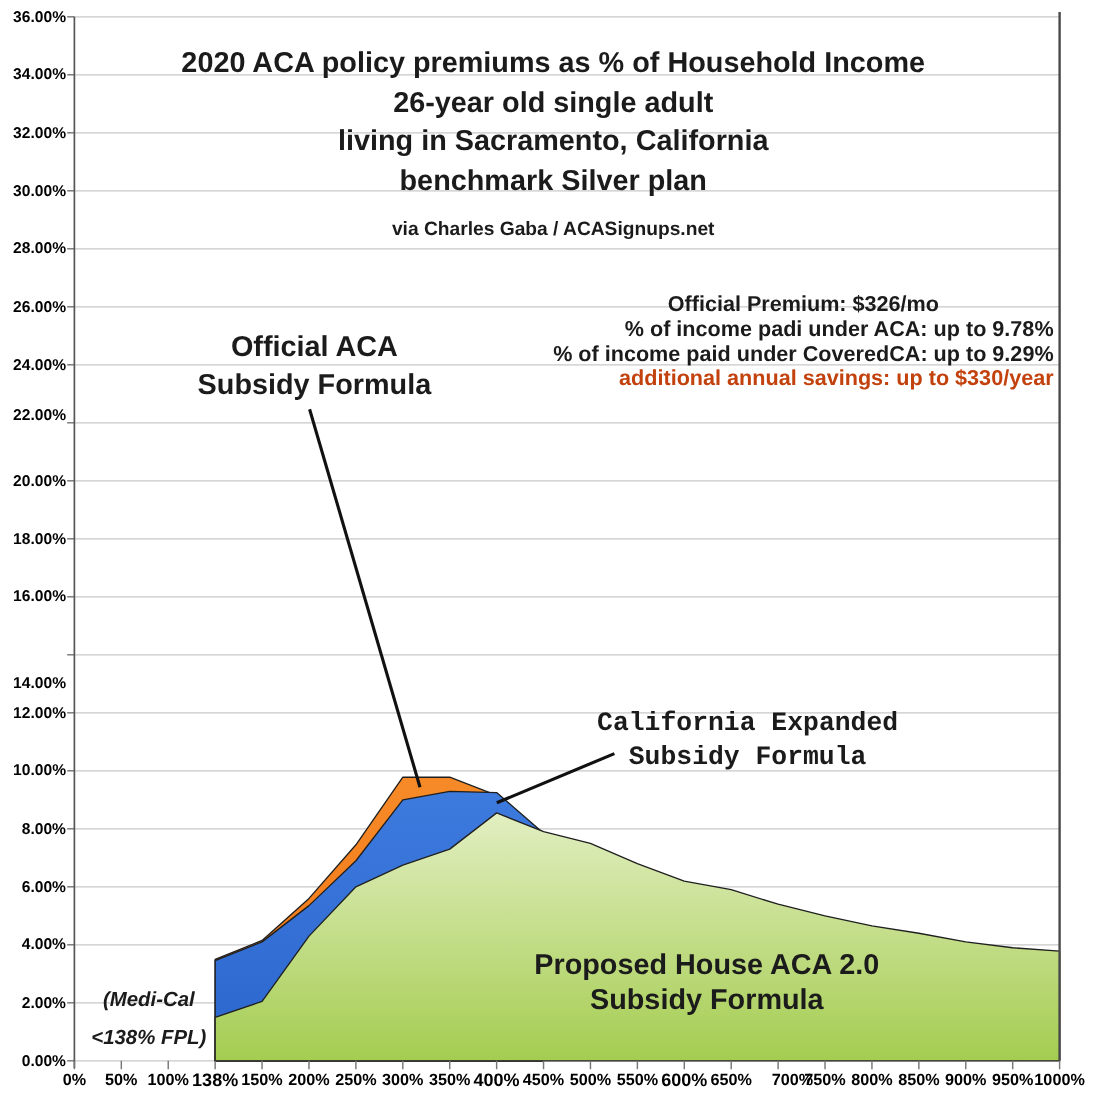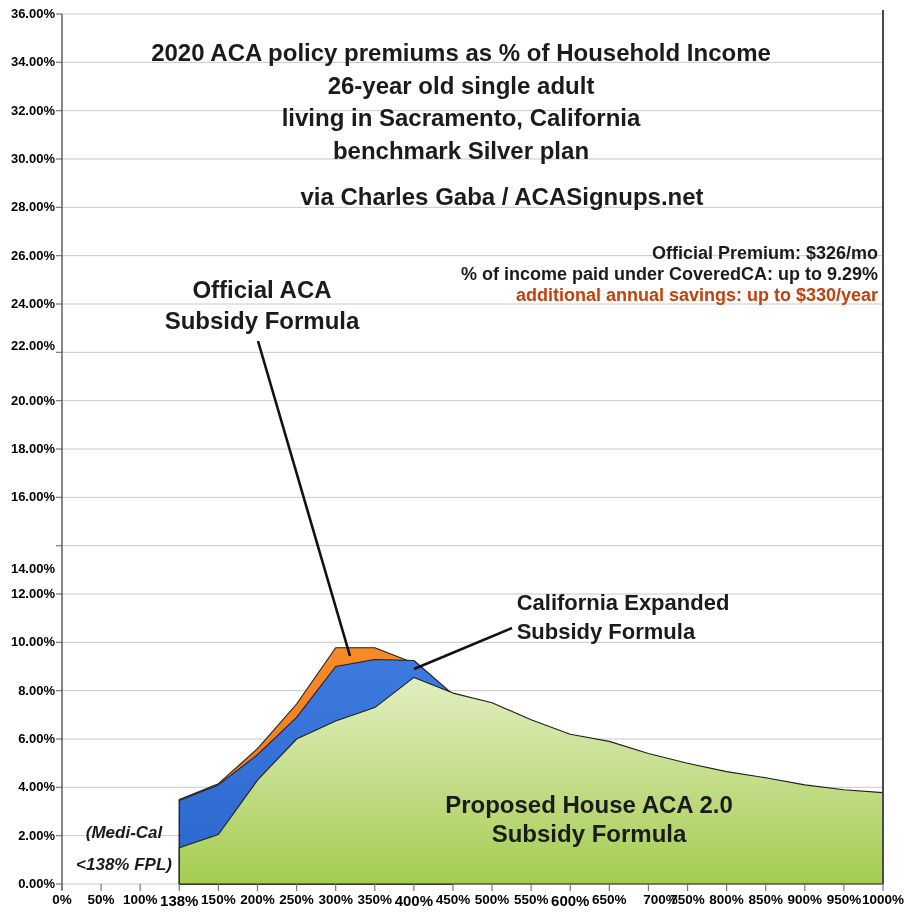--- a/index.html
+++ b/index.html
@@ -2,26 +2,26 @@
 <html><head>
 <meta charset="utf-8">
 <style>
   html,body{margin:0;padding:0;background:#fff;}
   #stage{position:relative;width:912px;height:920px;background:#fff;overflow:hidden;
          font-family:"Liberation Sans",sans-serif;}
   svg{position:absolute;left:0;top:0;}
   .t{position:absolute;font-weight:bold;color:#1b1b1b;white-space:nowrap;}
   #title-block{left:461px;top:37px;transform:translateX(-50%);text-align:center;
                font-size:24px;line-height:32.5px;}
-  #credit-line{left:461px;top:183px;transform:translateX(-50%);font-size:24px;margin-left:41px;}
+  #credit-line{left:461px;top:183px;transform:translateX(-50%);font-size:16px;}
   #info-box{right:34px;top:243px;text-align:right;font-size:18px;line-height:20.8px;}
   #ann-official{left:262px;top:274px;transform:translateX(-50%);text-align:center;
                 font-size:24px;line-height:31px;}
-  #ann-california{left:623px;top:588px;transform:translateX(-50%);text-align:left;
-                  font-size:22px;line-height:29px;}
+  #ann-california{left:623px;top:588px;transform:translateX(-50%);text-align:center;
+                  font-size:22px;line-height:29px;font-family:Liberation Mono, monospace;}
   #ann-house{left:589px;top:790px;transform:translateX(-50%);text-align:center;
              font-size:24px;line-height:29px;}
   #ann-medical{left:124px;top:817px;transform:translateX(-50%);text-align:center;
                font-size:17px;line-height:32px;font-style:italic;}
   .yl{position:absolute;font-weight:bold;font-size:13px;width:54px;text-align:right;
       color:#000;left:1px;}
   .xl{position:absolute;font-weight:bold;font-size:13.5px;width:60px;text-align:center;
       color:#000;top:892px;}
   .xl.em{font-size:15px;}
 </style>
@@ -124,21 +124,22 @@
 
   <div class="t" id="title-block">
     <div>2020 ACA policy premiums as % of Household Income</div>
     <div>26-year old single adult</div>
     <div>living in Sacramento, California</div>
     <div>benchmark Silver plan</div>
   </div>
   <div class="t" id="credit-line">via Charles Gaba / ACASignups.net</div>
 
   <div class="t" id="info-box">
-    <div class="ib-black" style="color: rgb(27, 27, 27);">Official Premium: $326/mo</div>
+    <div class="ib-black" style="color: rgb(27, 27, 27); text-align: center;">Official Premium: $326/mo</div>
+    <div class="ib-black" style="color: rgb(27, 27, 27);">% of income padi under ACA: up to 9.78%</div>
     <div class="ib-black" style="color: rgb(27, 27, 27);">% of income paid under CoveredCA: up to 9.29%</div>
     <div class="ib-blue" style="color: #c2410c;">additional annual savings: up to $330/year</div>
   </div>
 
   <div class="t" id="ann-official">
     <div>Official ACA</div>
     <div>Subsidy Formula</div>
   </div>
   <div class="t" id="ann-california">
     <div>California Expanded</div>

